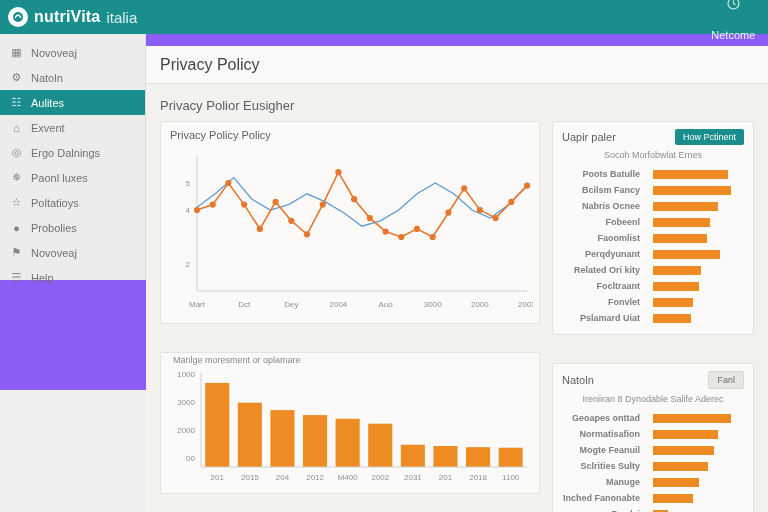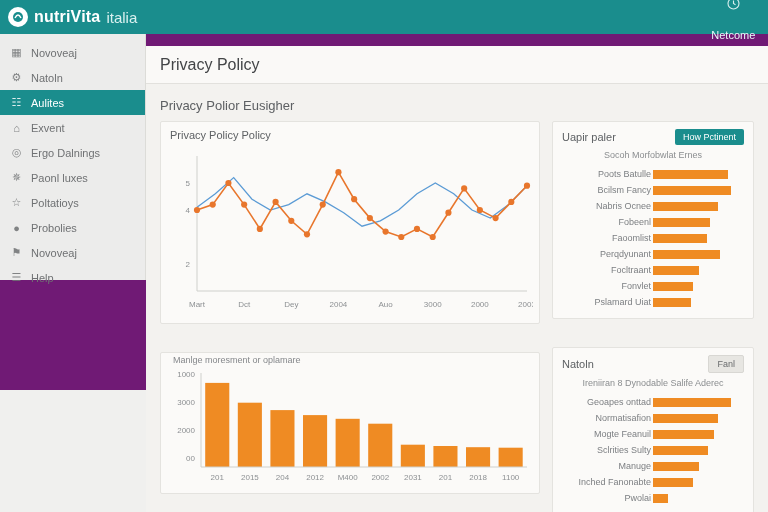--- a/index.html
+++ b/index.html
@@ -6,21 +6,21 @@
   html, body {
     margin: 0; padding: 0;
     width: 768px; height: 512px;
     overflow: hidden;
     font-family: "Liberation Sans", sans-serif;
     background: #f0f0ee;
   }
   #app {
     position: relative;
     width: 768px; height: 390px;
-    background: #701a75;
+    background: #8b5cf6;
   }
 
   
   .topbar {
     position: absolute; top: 0; left: 0;
     width: 768px; height: 34px;
     background: #1a8d8d;
     display: flex; align-items: center;
     color: #ffffff;
   }
@@ -151,22 +151,22 @@
   }
 
   
   .hbar-list { padding: 2px 8px 8px 8px; }
   .hbar-row {
     display: flex; align-items: center;
     height: 16px;
   }
   .hbar-lbl {
     font-size: 9px; color: #7c7f82;
-    width: 92px; text-align: right; padding-right: 2px;
-    white-space: nowrap; overflow: hidden;
+    width: 92px; text-align: right; padding-right: 13px;
+    white-space: nowrap; overflow: hidden; font-weight: bold;
   }
   .hbar-bar {
     height: 9px; background: #ef8b23;
   }
 </style>
 </head>
 <body>
 
 <div id="app">
 
@@ -361,20 +361,24 @@
               </div>
               <div class="hbar-row">
                 <div class="hbar-lbl">Faoomlist</div>
                 <div class="hbar-bar" style="background: rgb(239, 139, 35); width: 53.8px;"></div>
               </div>
               <div class="hbar-row">
                 <div class="hbar-lbl">Perqdyunant</div>
                 <div class="hbar-bar" style="background: rgb(239, 139, 35); width: 67.2px;"></div>
               </div>
               <div class="hbar-row">
+                <div class="hbar-lbl">Related Ori kity</div>
+                <div class="hbar-bar" style="background: rgb(239, 139, 35); width: 48.4px;"></div>
+              </div>
+              <div class="hbar-row">
                 <div class="hbar-lbl">Focltraant</div>
                 <div class="hbar-bar" style="background: rgb(239, 139, 35); width: 45.7px;"></div>
               </div>
               <div class="hbar-row">
                 <div class="hbar-lbl">Fonvlet</div>
                 <div class="hbar-bar" style="background: rgb(239, 139, 35); width: 40.3px;"></div>
               </div>
               <div class="hbar-row">
                 <div class="hbar-lbl">Pslamard Uiat</div>
                 <div class="hbar-bar" style="background: rgb(239, 139, 35); width: 37.7px;"></div>

